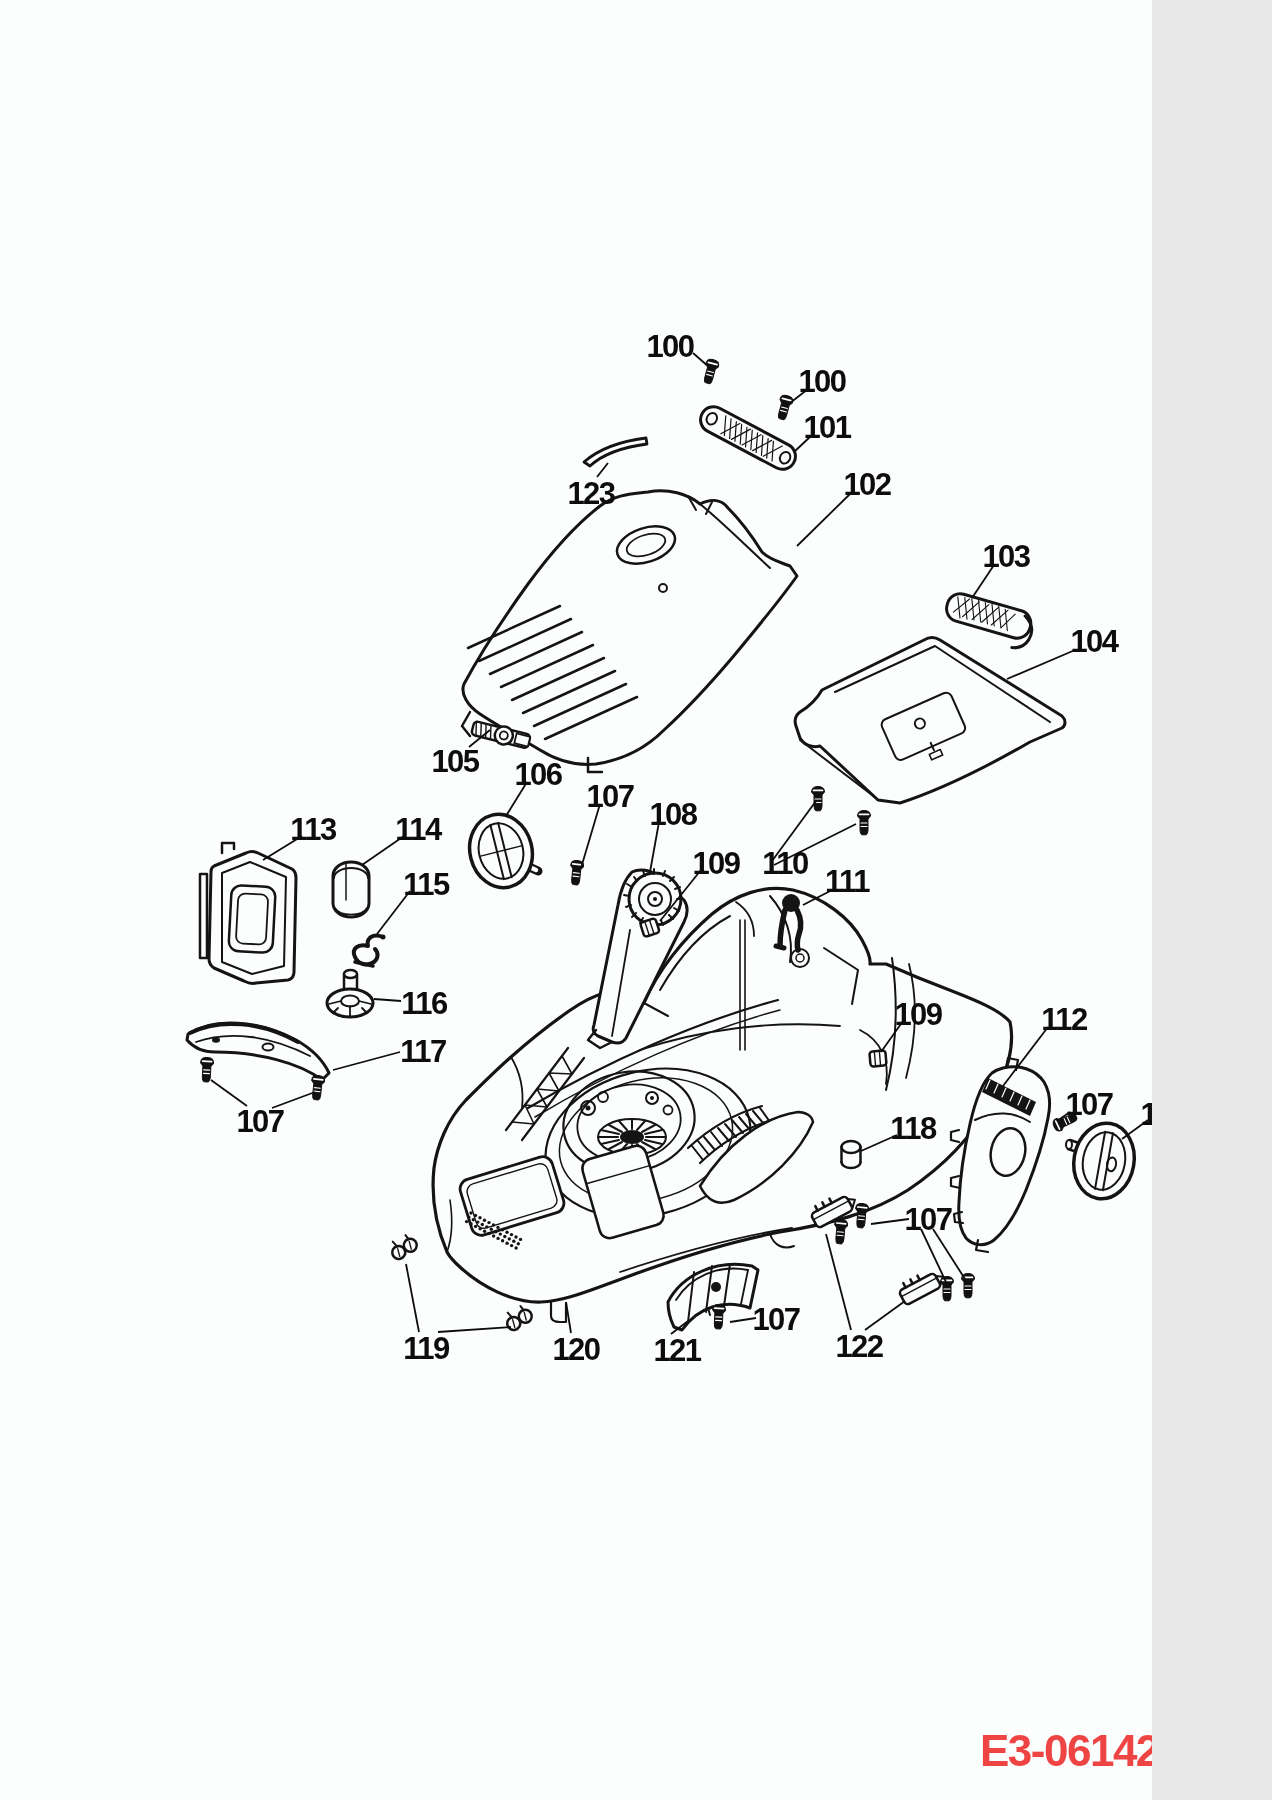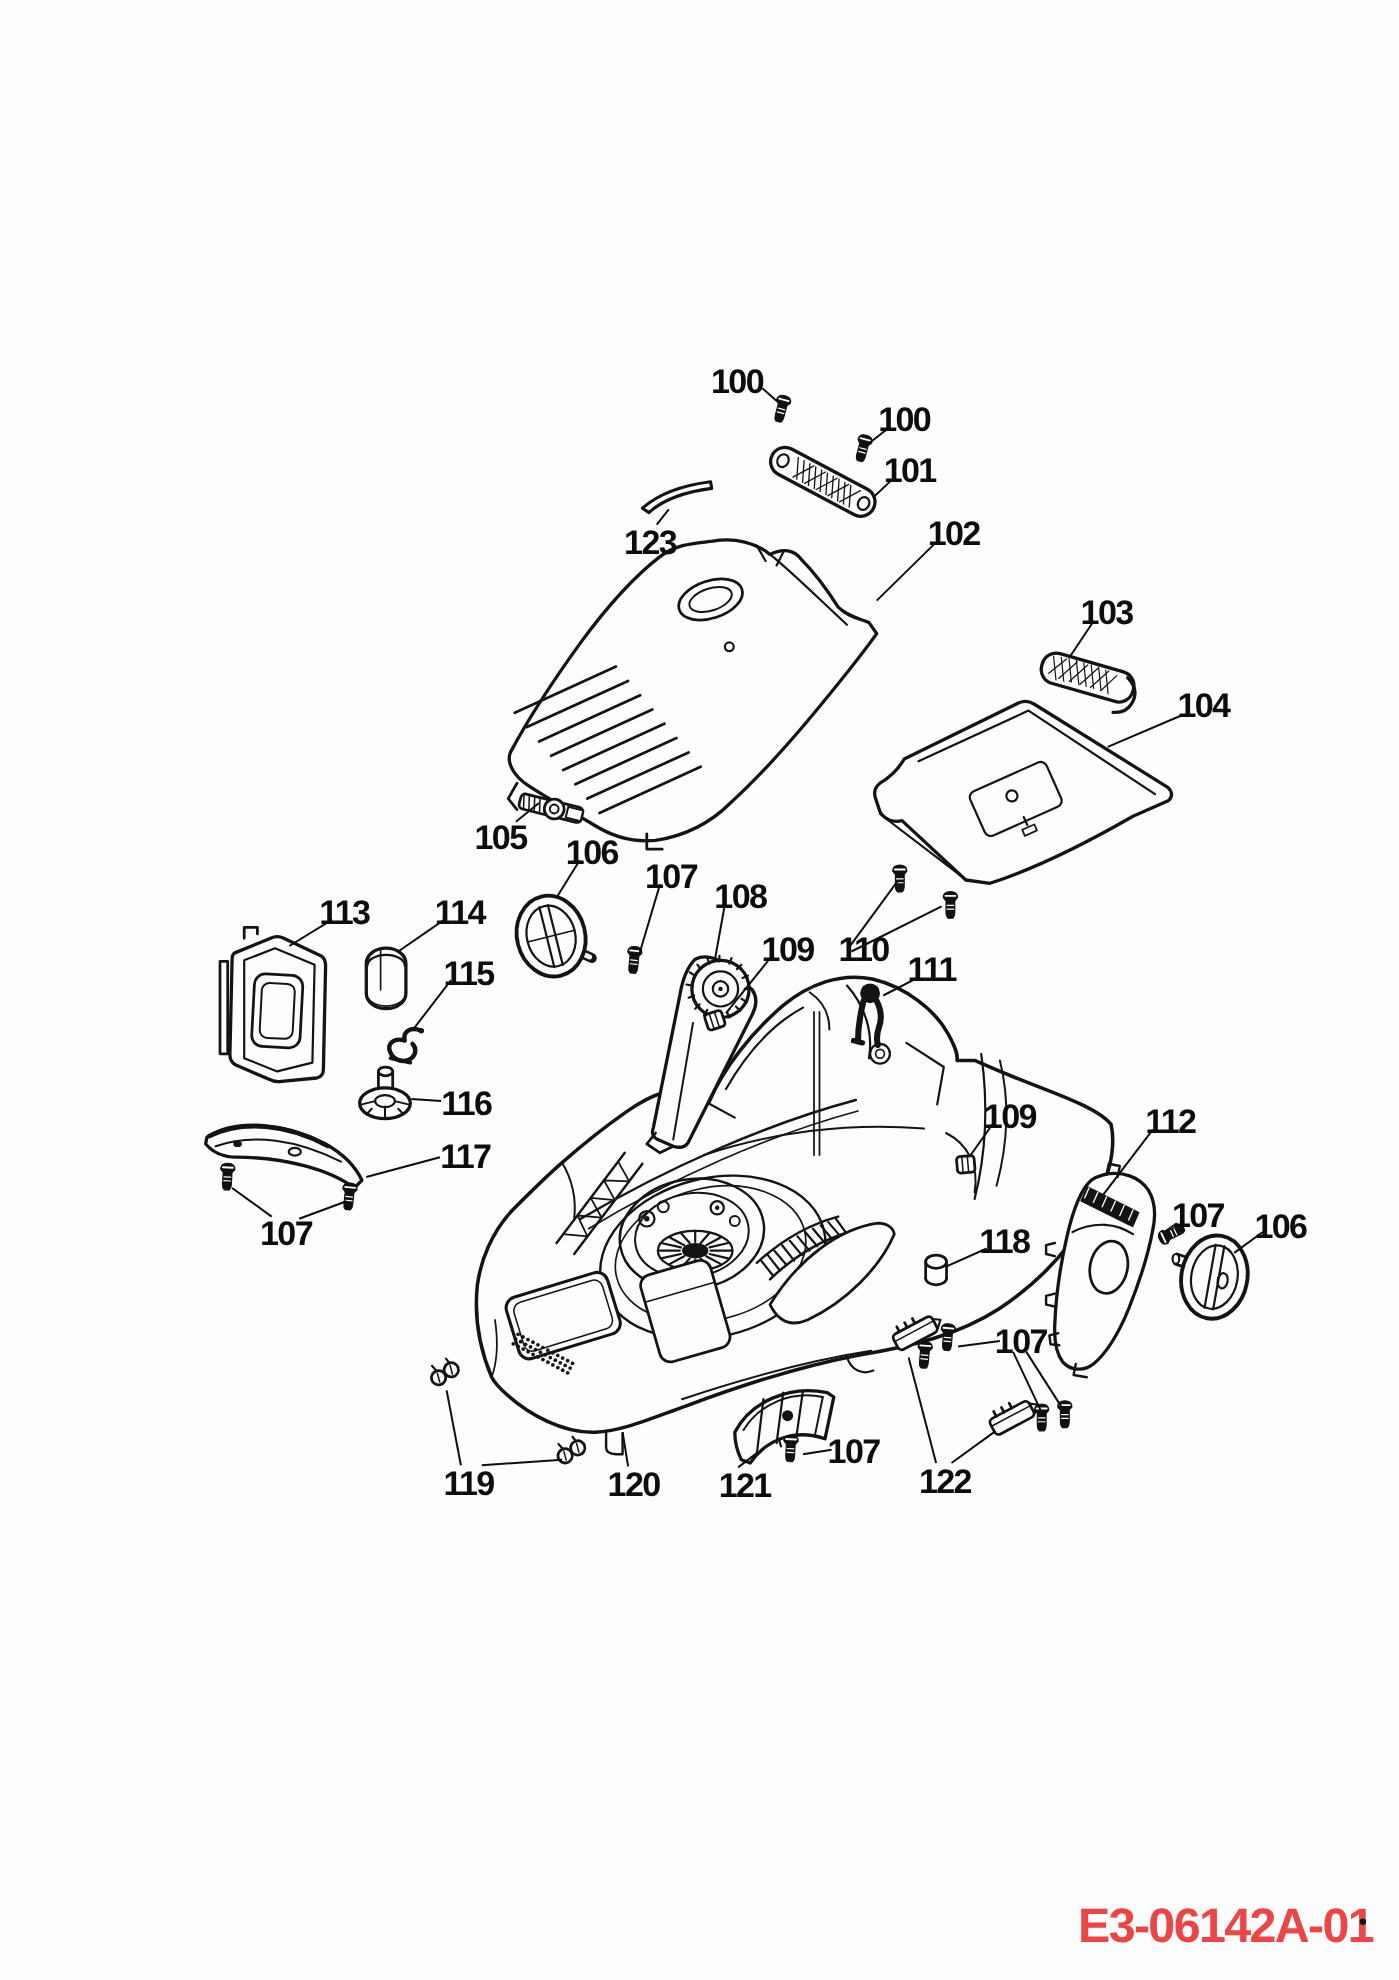--- a/index.html
+++ b/index.html
@@ -1,16 +1,16 @@
 <!DOCTYPE html>
 <html><head>
 <meta charset="utf-8">
 <style>
   html,body{margin:0;padding:0;background:#e8e8e8;}
-  #page{position:relative;width:1272px;height:1800px;background:#fcfdfd;overflow:hidden;
+  #page{position:relative;width:1152px;height:1800px;background:#fcfdfd;overflow:hidden;
         font-family:"Liberation Sans",sans-serif;}
   #art{position:absolute;left:0;top:0;}
   .lbl{font-family:"Liberation Sans",sans-serif;font-weight:bold;font-size:31px;
        letter-spacing:-1.5px;fill:#0d0d0d;text-anchor:middle;}
   #drawing-number{position:absolute;left:980px;top:1726px;font-size:44px;font-weight:bold;
        letter-spacing:-1.5px;color:#ef4444;white-space:nowrap;}
   #watermark{position:absolute;left:1106px;top:1812px;font-family:"Liberation Serif",serif;
        font-weight:bold;font-size:35px;line-height:35px;white-space:nowrap;}
   #watermark .suffix{font-size:19px;font-weight:bold;}
   #wm-dot{position:absolute;left:1236px;top:1744px;width:6px;height:6px;border-radius:50%;

